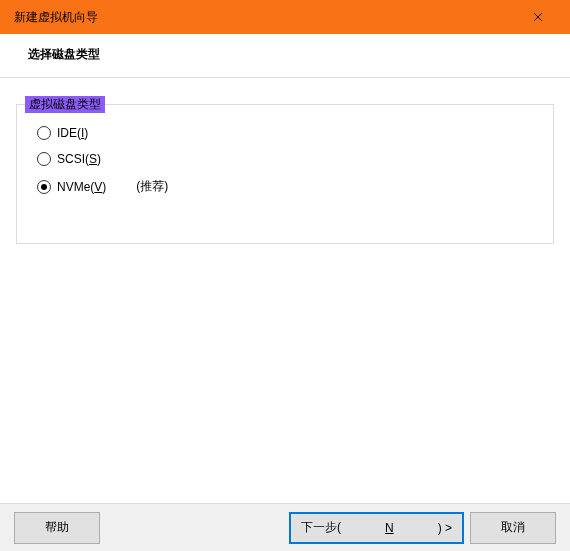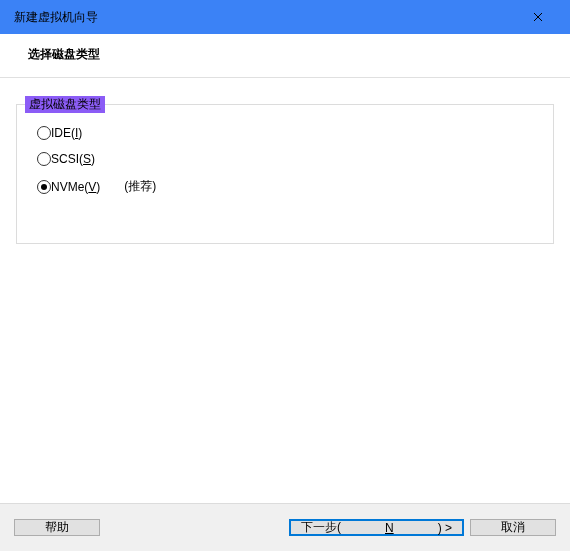--- a/index.html
+++ b/index.html
@@ -11,21 +11,21 @@
       height: 551px;
       overflow: hidden;
       color: #000;
     }
     .titlebar {
       height: 34px;
       display: flex;
       align-items: center;
       justify-content: space-between;
       padding: 0 12px 0 14px;
-      background: #3b82f6;
+      background: #f97316;
     }
     .close-btn {
       width: 40px; height: 28px;
       display: flex; align-items: center; justify-content: center;
       font-size: 14px;
       cursor: default;
     }
     .header {
       padding: 12px 28px 14px 28px;
     }
@@ -46,20 +46,21 @@
       top: -9px;
       left: 8px;
       background: #8b5cf6;
       padding: 0 4px;
       font-size: 12px;
     }
     .radio-row {
       display: flex;
       align-items: center;
       margin: 5px 0 12px 6px;
+      gap: 6px;
     }
     .radio {
       width: 14px; height: 14px;
       border: 1px solid #333;
       border-radius: 50%;
       display: inline-flex;
       align-items: center; justify-content: center;
       flex-shrink: 0;
     }
     .radio.selected::after {
@@ -76,21 +77,21 @@
       bottom: 0; left: 0; right: 0;
       height: 48px;
       border-top: 1px solid #dcdcdc;
       display: flex;
       align-items: center;
       padding: 0 14px;
       gap: 6px;
       background: #f0f0f0;
     }
     .btn {
-      height: 17px;
+      height: 32px;
       min-width: 86px;
       padding: 0 10px;
       border: 1px solid #adadad;
       background: #e1e1e1;
       font-size: 12px;
       font-family: inherit;
       display: inline-flex;
       align-items: center;
       justify-content: center;
       cursor: default;

